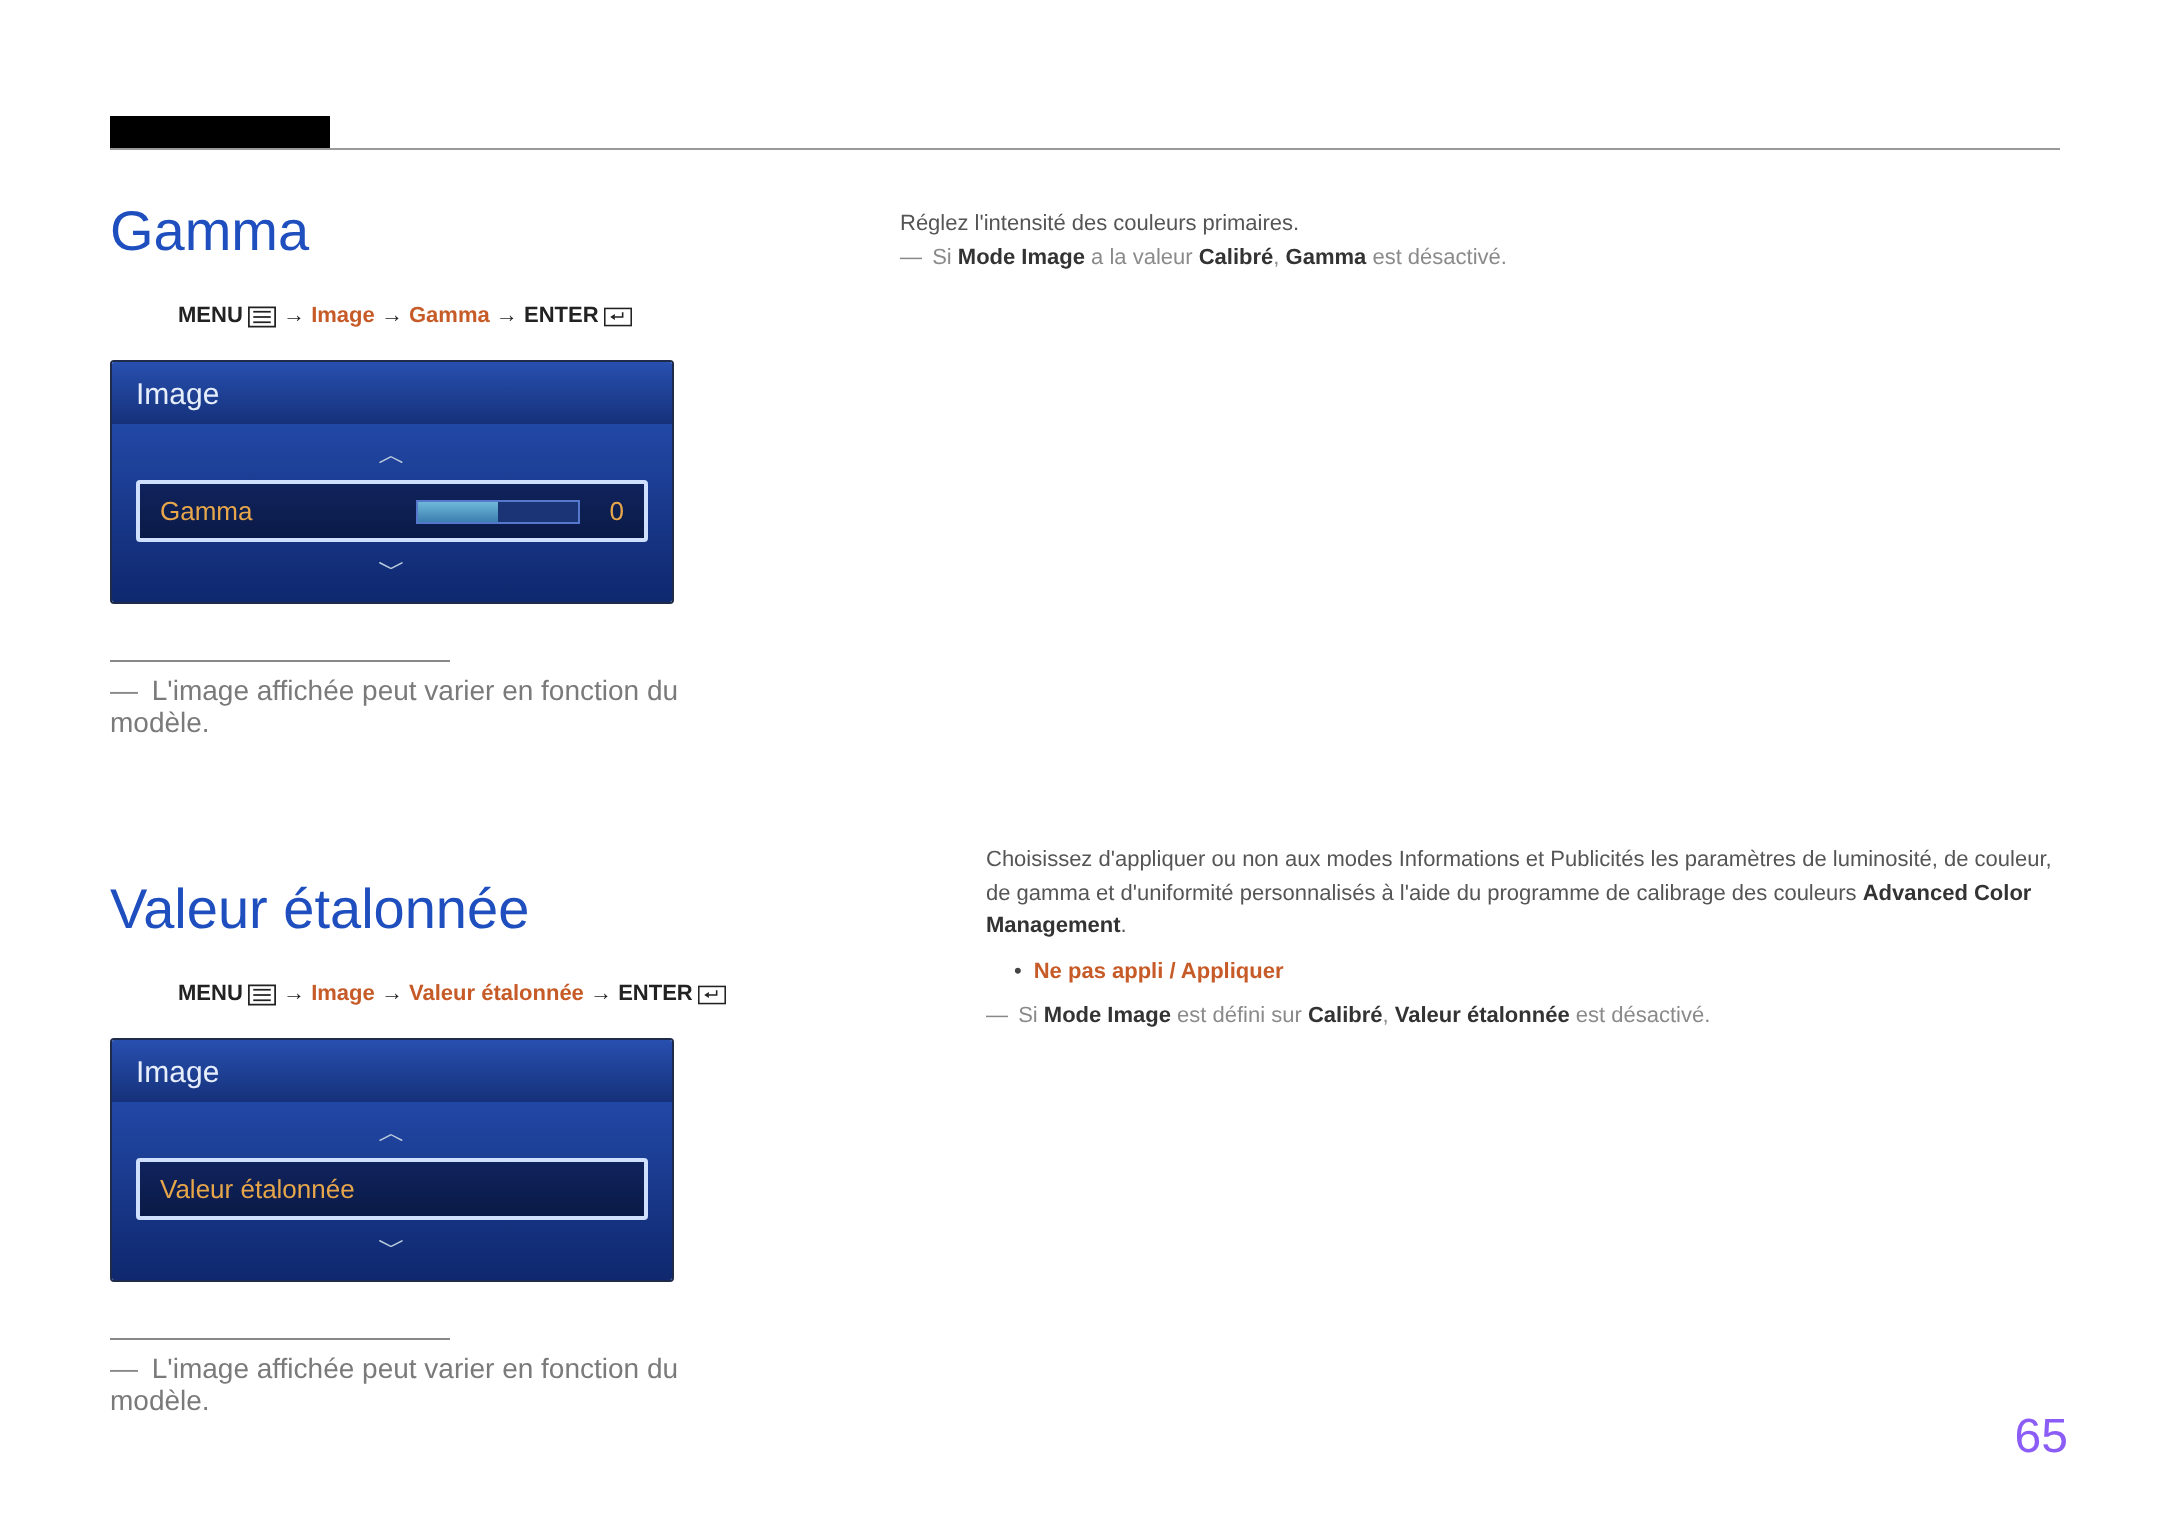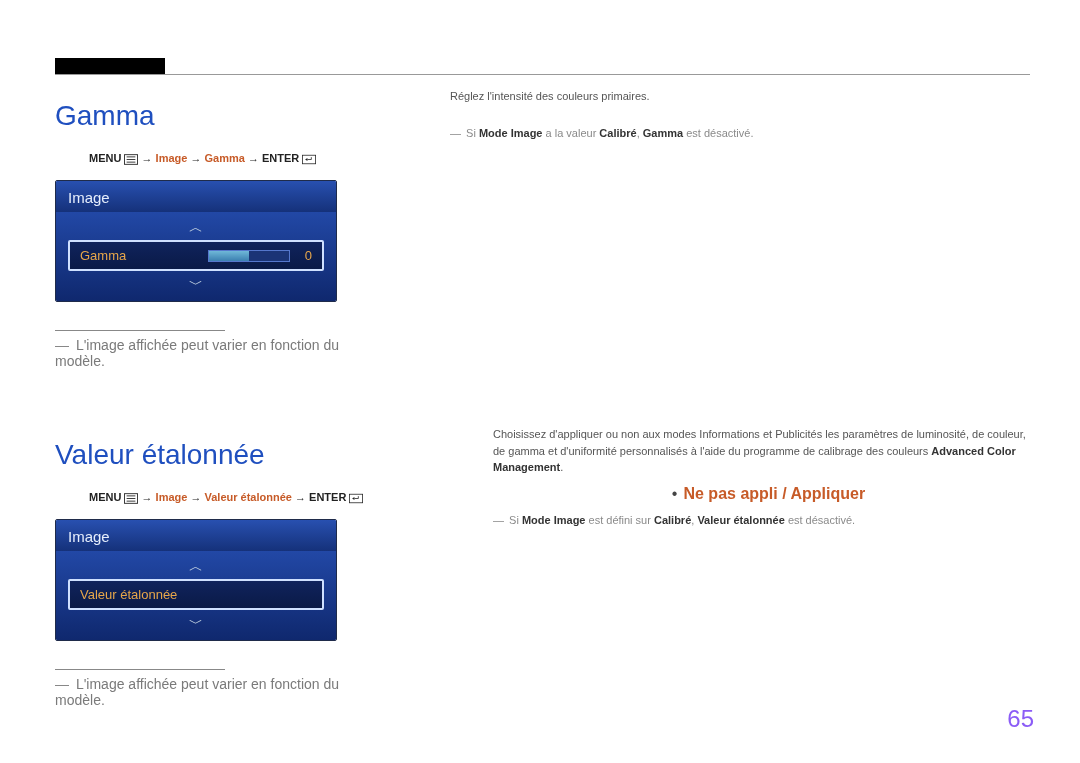--- a/index.html
+++ b/index.html
@@ -35,21 +35,21 @@
   }
   .left-col {
     position: absolute;
     left: 0;
     top: 42px;
     width: 330px;
   }
   .right-col {
     position: absolute;
     left: 395px;
-    top: 30px;
+    top: 46px;
     width: 580px;
   }
   h1.sect {
     color: #1f4fbf;
     font-weight: 400;
     font-size: 28px;
     margin: 0 0 20px 0;
   }
   .menu-path {
     font-size: 11px;
@@ -118,21 +118,21 @@
     font-size: 14px;
     color: #7a7a7a;
   }
   .note .dash { color: #888; margin-right: 3px; }
 
   
   .body-text { font-size: 11px; color: #555; line-height: 1.5; }
   .body-text .dash { color: #888; margin-right: 2px; }
   .body-text .gray { color: #8a8a8a; }
   .body-text b { color: #333; font-weight: 700; }
-  .opt-line { font-size: 16px; color: #c75b28; font-weight: 700; margin: 6px 0 6px 14px; text-align: center; }
+  .opt-line { font-size: 11px; color: #c75b28; font-weight: 700; margin: 6px 0 6px 14px; }
   .opt-line .dot { color: #444; font-weight: 400; margin-right: 6px; }
 
   .pagenum {
     position: absolute;
     right: 46px;
     bottom: 30px;
     font-size: 24px;
     color: #8b5cf6;
     font-weight: 400;
   }
@@ -245,21 +245,21 @@
         <span class="dash">―</span>
         <span>L'image affichée peut varier en fonction du modèle.</span>
       </div>
     </div>
   </div>
 
   <div class="right-col">
 
     <div class="body-text">
       <div>Réglez l'intensité des couleurs primaires.</div>
-      <div class="gray" style="margin-top:20px;">
+      <div class="gray" style="margin-top:0;">
         <span class="dash">―</span>
         <span>Si </span><b>Mode Image</b><span> a la valeur </span><b>Calibré</b><span>, </span><b>Gamma</b><span> est désactivé.</span>
       </div>
     </div>
 
     <div class="body-text sect2-right">
       <div>
         <span>Choisissez d'appliquer ou non aux modes Informations et Publicités les paramètres de luminosité, de couleur, de gamma et d'uniformité personnalisés à l'aide du programme de calibrage des couleurs </span><b>Advanced Color Management</b><span>.</span>
       </div>
       <div class="opt-line">

